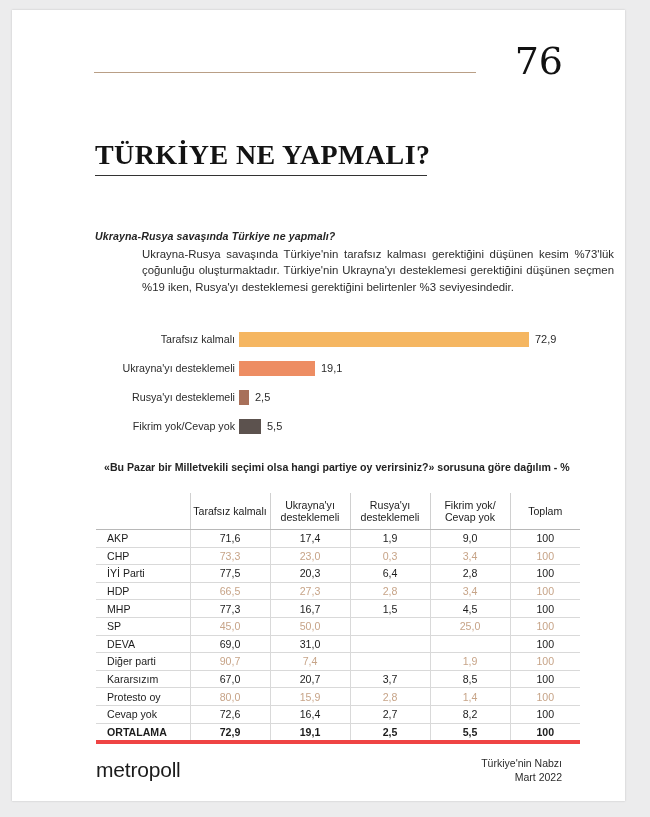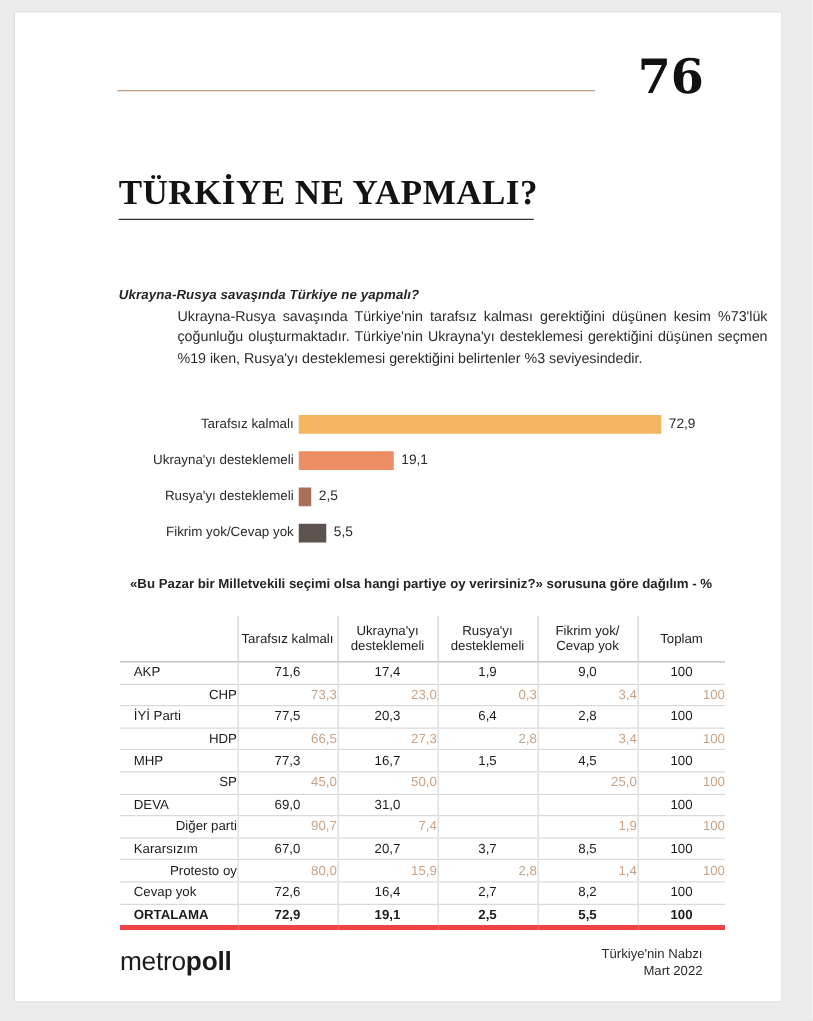--- a/index.html
+++ b/index.html
@@ -35,21 +35,21 @@
     top: 62px;
     width: 382px;
     height: 1px;
     background: #b99f86;
   }
   .page-number {
     position: absolute;
     right: 62px;
     top: 30px;
     font-family: "DejaVu Serif", "Liberation Serif", serif;
-    font-weight: bold;
+    font-weight: normal;
     font-size: 38px;
     color: #111111;
     letter-spacing: 0px;
     line-height: 42px;
   }
 
   
   .title-block {
     position: absolute;
     left: 83px;
@@ -189,21 +189,20 @@
     border-bottom: 1px solid #d9d9d9;
   }
   table.poll tbody td.party {
     text-align: left;
     padding-left: 11px;
     border-left: none;
     color: #1c1c1c;
   }
   table.poll tbody tr.alt td {
     color: #c7a488;
-    text-align: right;
   }
   table.poll tbody tr.alt td.party {
     color: #1c1c1c;
   }
   table.poll tbody tr.total td {
     font-weight: bold;
     border-bottom: 4px solid #ef4444;
   }
   .col-party { width: 94px; }
   .col-data  { width: 80px; }
@@ -219,21 +218,21 @@
   }
   .logo {
     position: absolute;
     left: 84px;
     top: 6px;
     font-size: 21px;
     color: #1b1b1b;
     letter-spacing: -0.2px;
   }
   .logo .light { font-weight: 300; }
-  .logo .bold { font-weight: bold; }
+  .logo .bold { font-weight: normal; }
   .footer-right {
     position: absolute;
     right: 63px;
     top: 4px;
     text-align: right;
     font-size: 10.5px;
     line-height: 14px;
     color: #2b2b2b;
   }
 </style>

